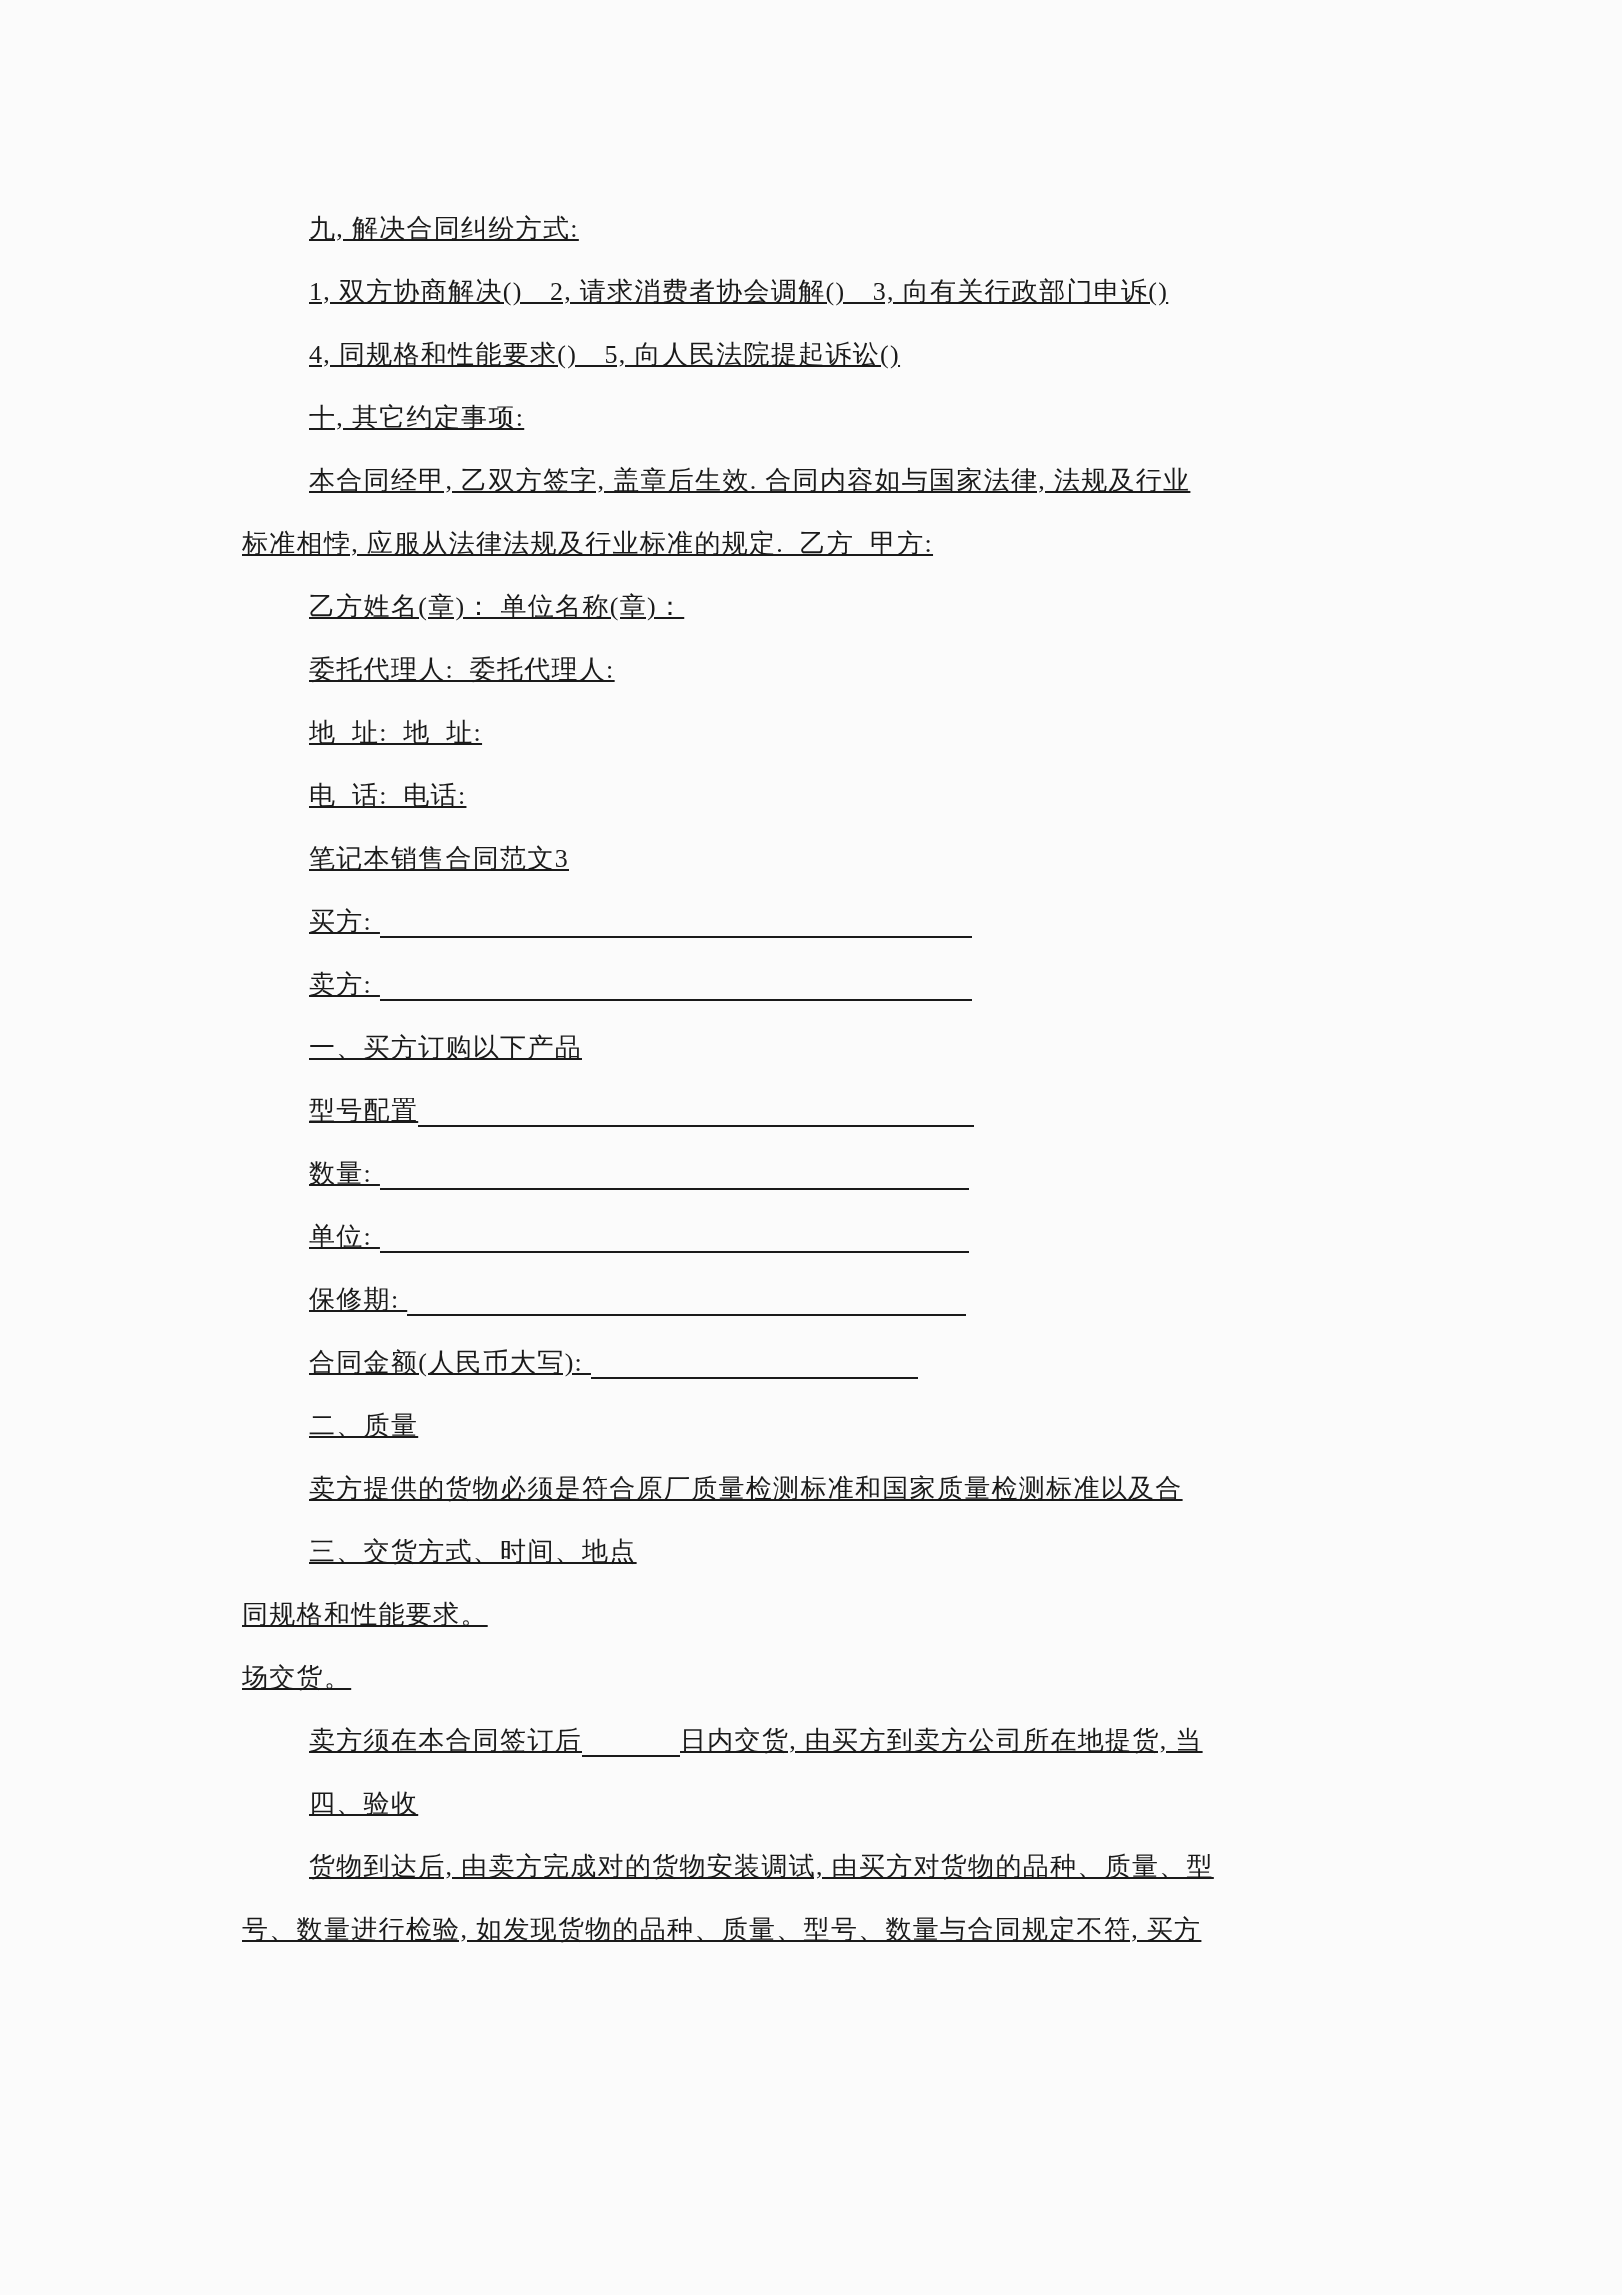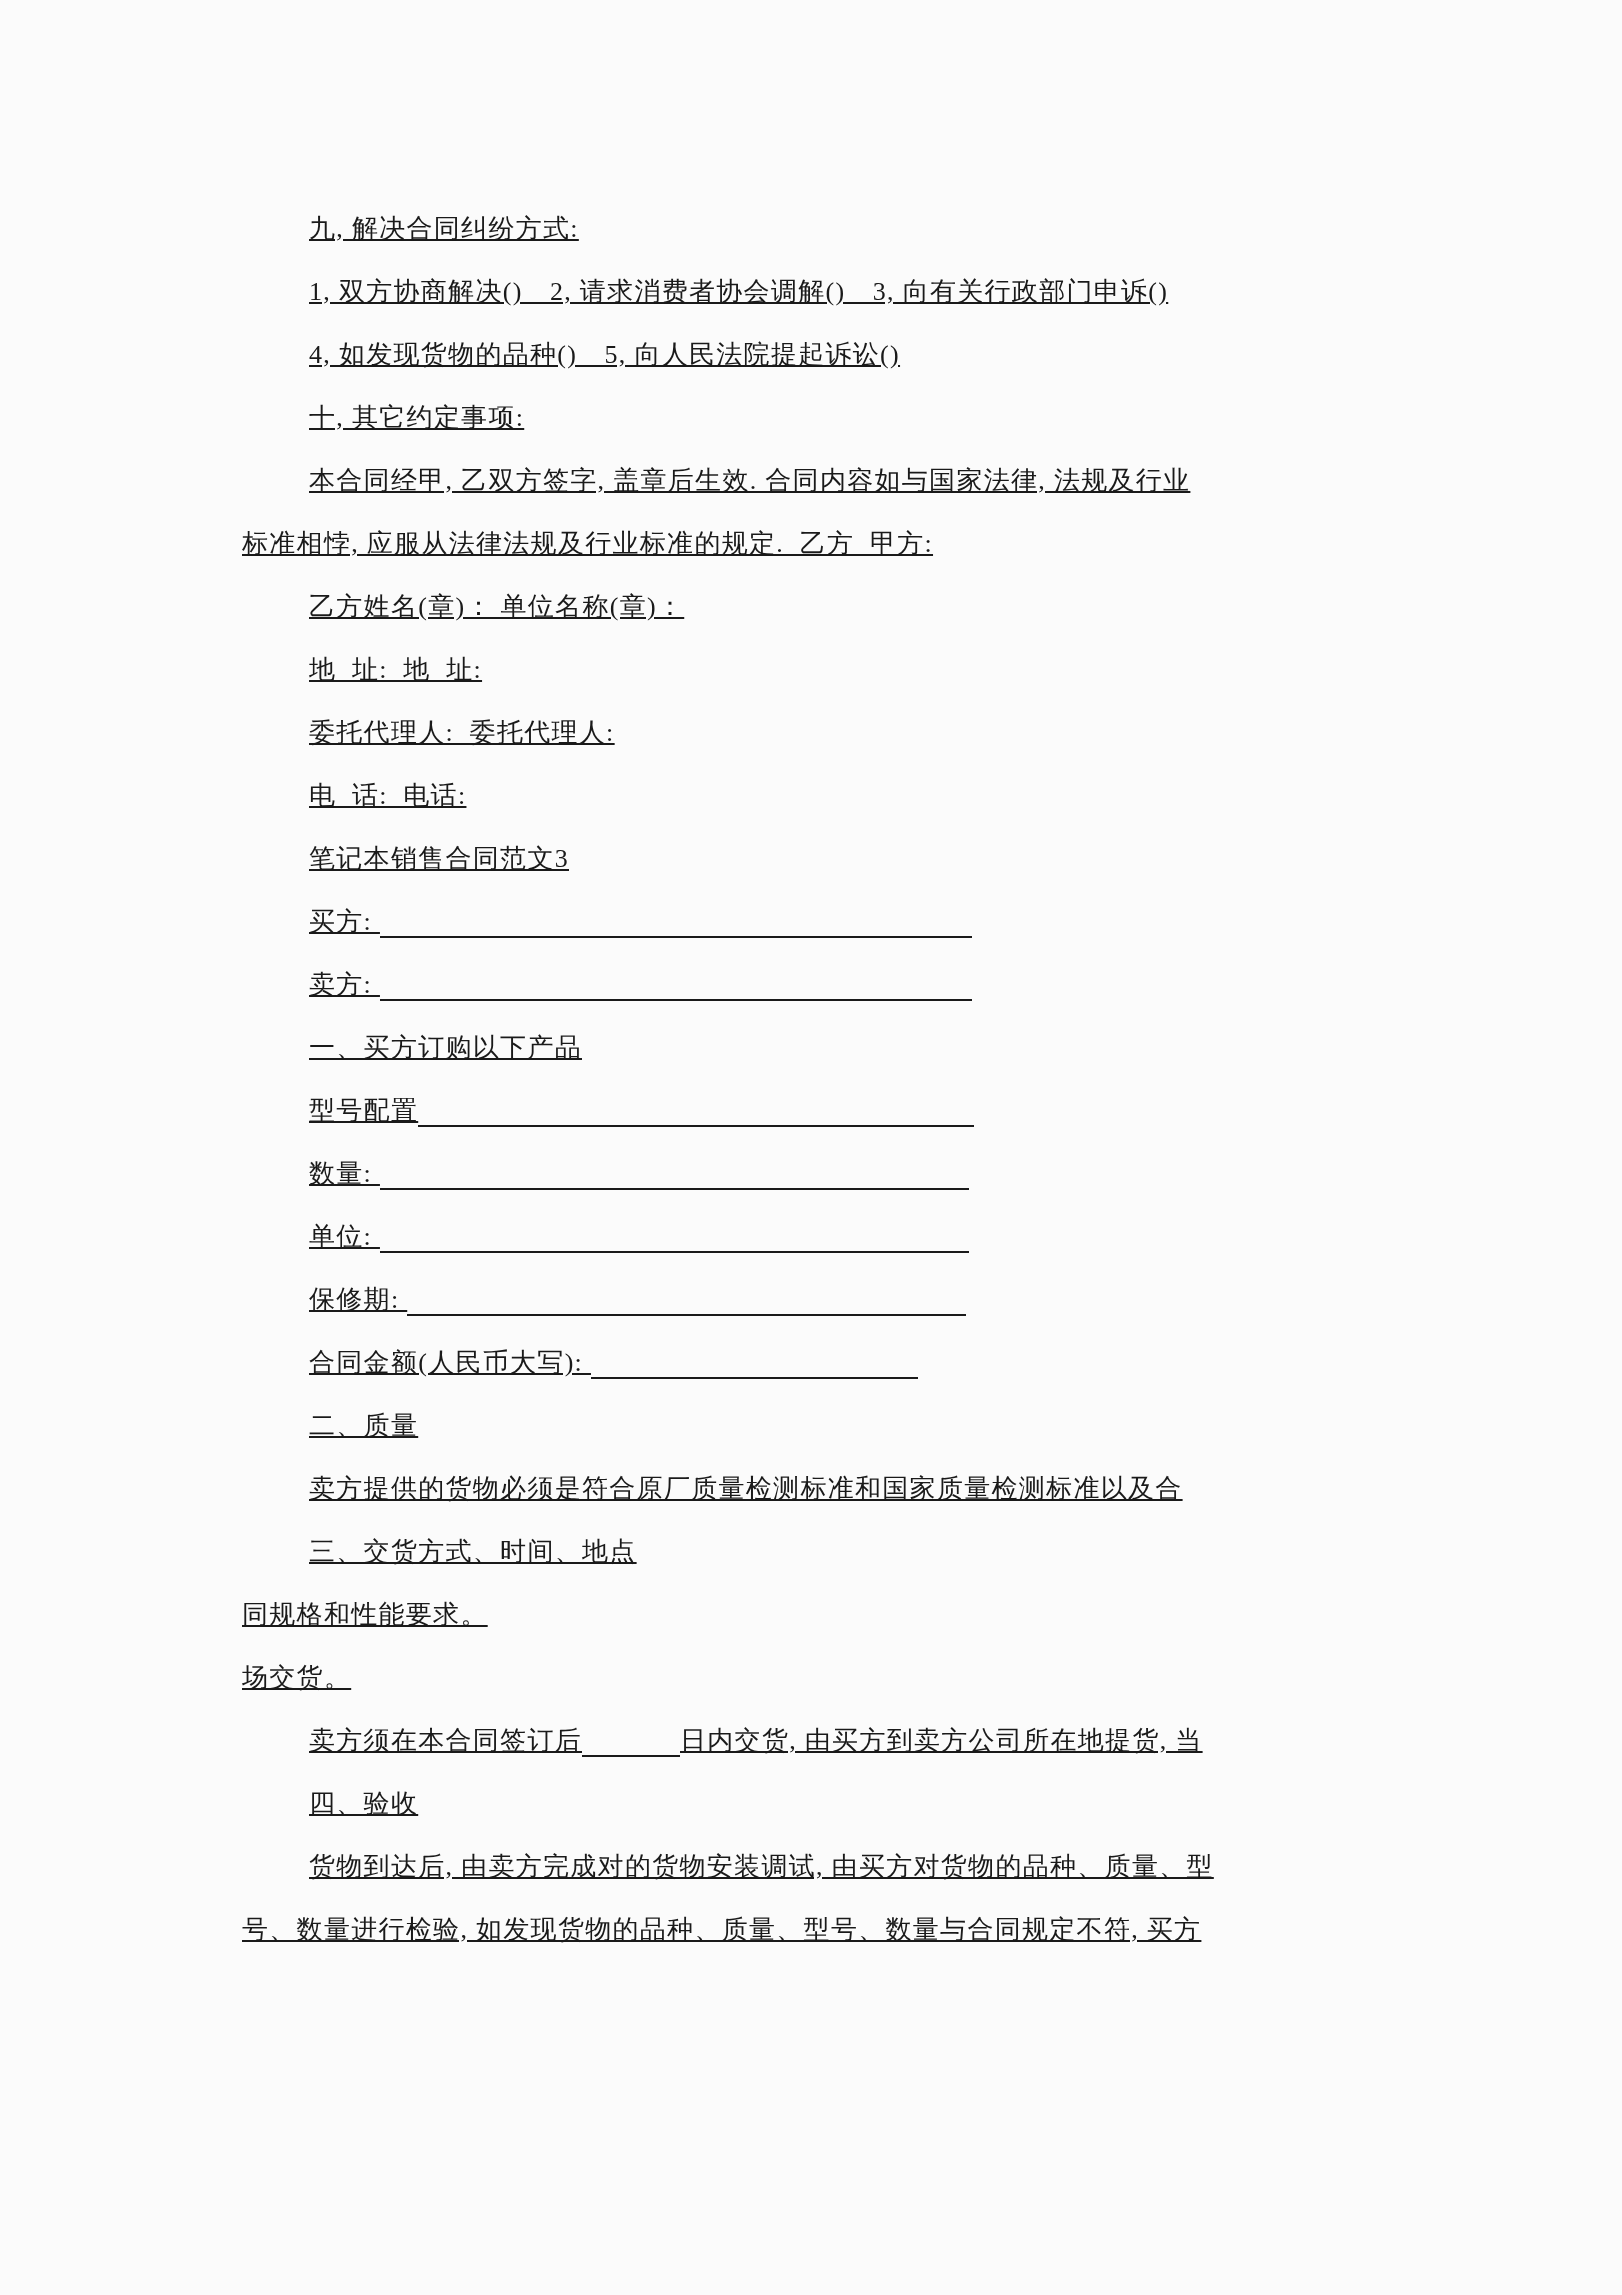--- a/index.html
+++ b/index.html
@@ -40,27 +40,27 @@
     vertical-align: -7.9px;
   }
 </style>
 </head>
 <body>
 
 <div class="page">
   <div class="content">
     <div class="line indent">九, 解决合同纠纷方式:</div>
     <div class="line indent">1, 双方协商解决()　2, 请求消费者协会调解()　3, 向有关行政部门申诉()</div>
-    <div class="line indent">4, 如发现货物的品种()　5, 向人民法院提起诉讼()</div>
+    <div class="line indent">4, 同规格和性能要求()　5, 向人民法院提起诉讼()</div>
     <div class="line indent">十, 其它约定事项:</div>
     <div class="line indent">本合同经甲, 乙双方签字, 盖章后生效. 合同内容如与国家法律, 法规及行业</div>
     <div class="line">标准相悖, 应服从法律法规及行业标准的规定.  乙方  甲方:</div>
     <div class="line indent">乙方姓名(章)： 单位名称(章)：</div>
+    <div class="line indent">委托代理人:  委托代理人:</div>
     <div class="line indent">地  址:  地  址:</div>
-    <div class="line indent">委托代理人:  委托代理人:</div>
     <div class="line indent">电  话:  电话:</div>
     <div class="line indent">笔记本销售合同范文3</div>
     <div class="line indent"><span>买方: </span><span class="blank" style="width: 592px;"></span></div>
     <div class="line indent"><span>卖方: </span><span class="blank" style="width: 592px;"></span></div>
     <div class="line indent">一、买方订购以下产品</div>
     <div class="line indent"><span>型号配置</span><span class="blank" style="width: 556px;"></span></div>
     <div class="line indent"><span>数量: </span><span class="blank" style="width: 589px;"></span></div>
     <div class="line indent"><span>单位: </span><span class="blank" style="width: 589px;"></span></div>
     <div class="line indent"><span>保修期: </span><span class="blank" style="width: 559px;"></span></div>
     <div class="line indent"><span>合同金额(人民币大写): </span><span class="blank" style="width: 327px;"></span></div>

